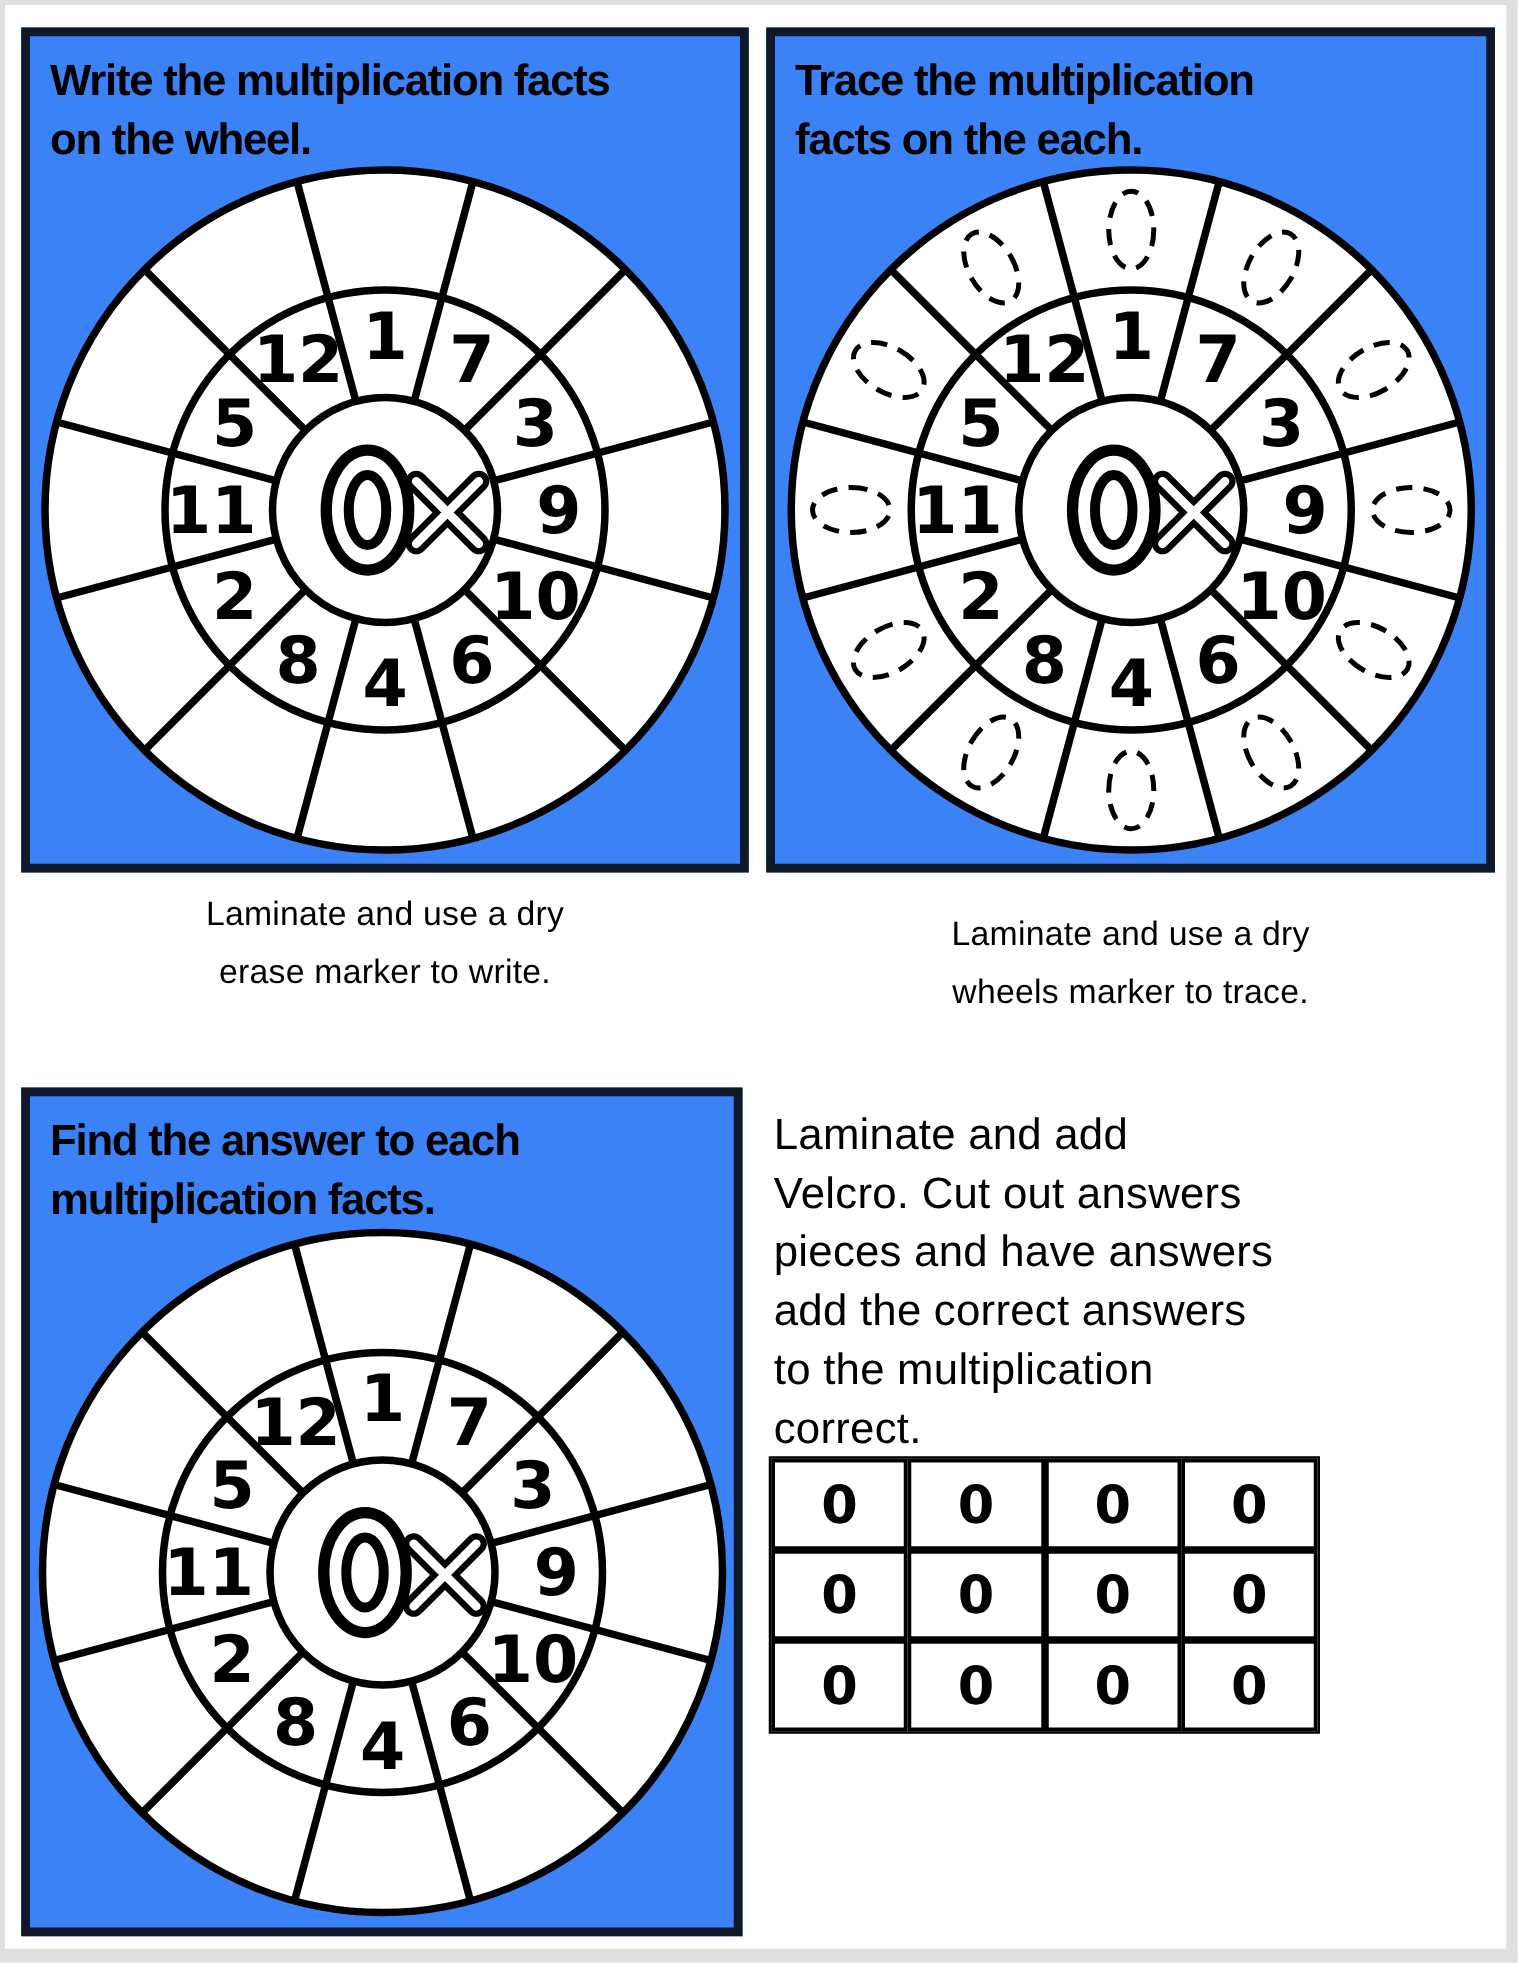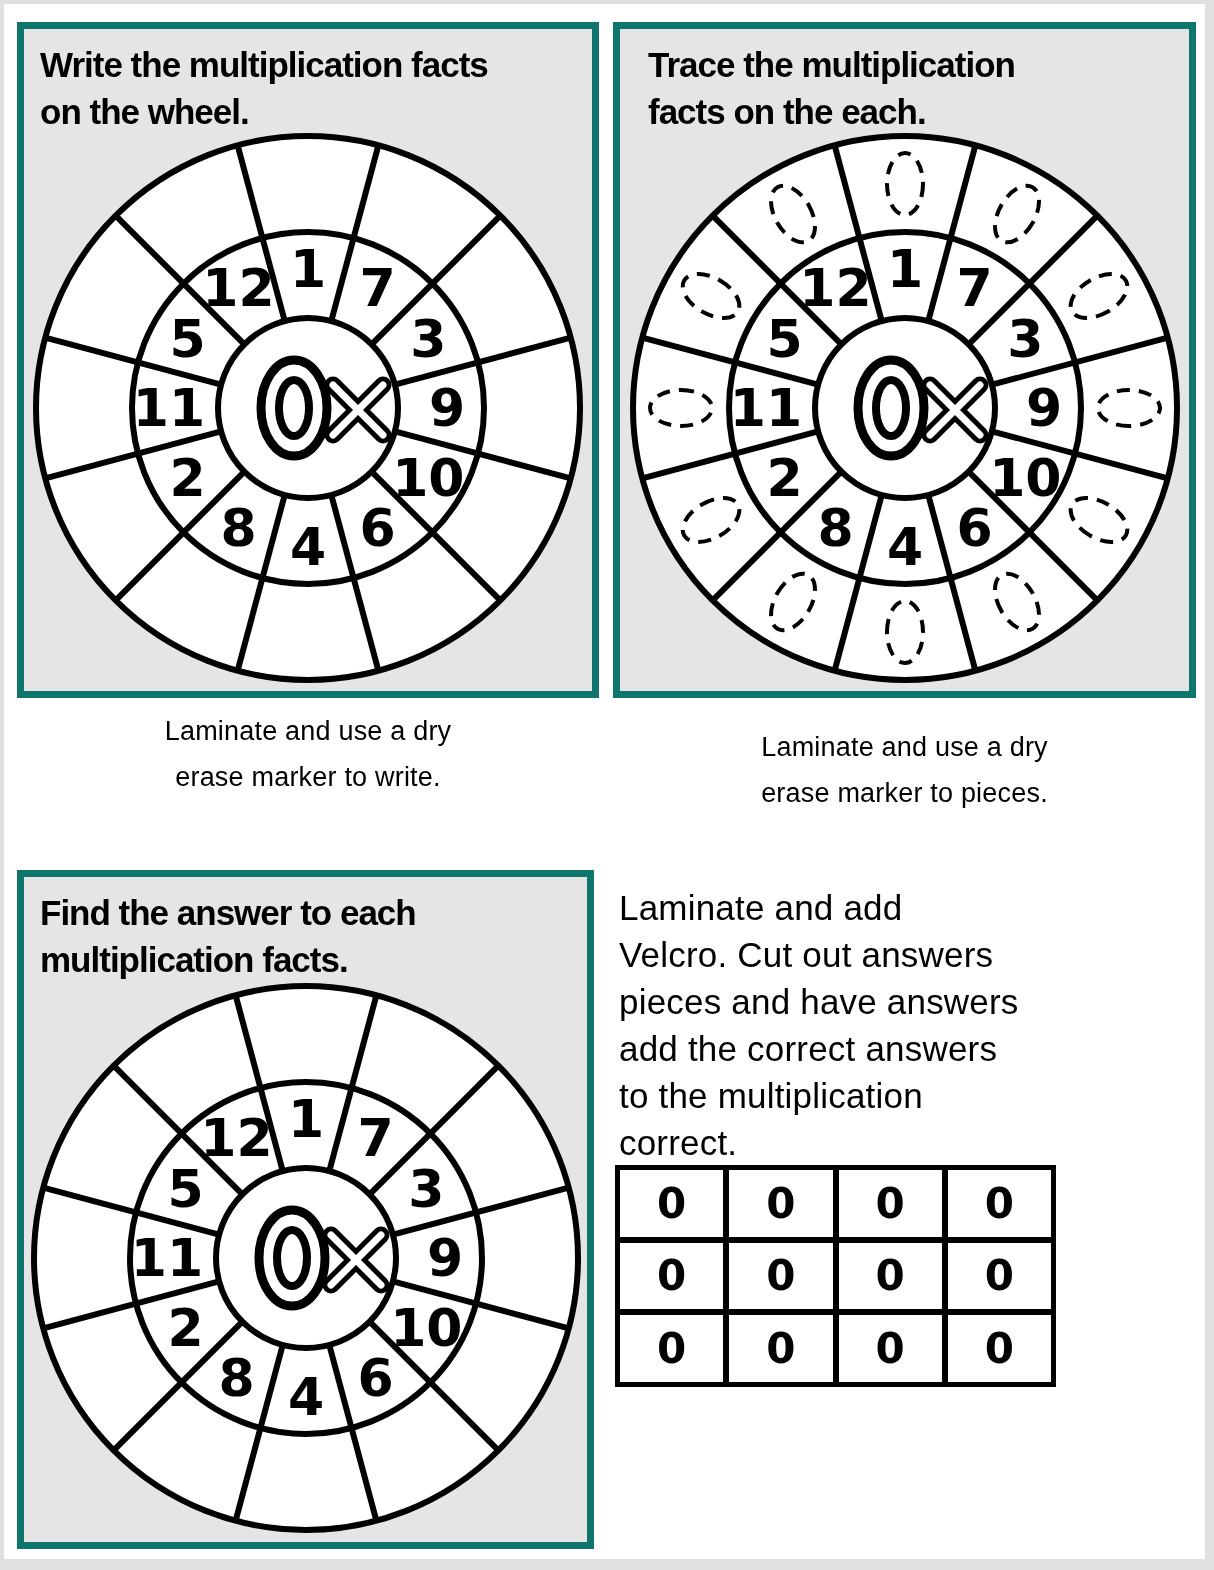--- a/index.html
+++ b/index.html
@@ -8,23 +8,23 @@
     font-family:"Liberation Sans",sans-serif;color:#000;overflow:hidden;
   }
   
   .page-edge{position:absolute;background:#e0e0e0;}
   #edge-top{left:0;top:0;width:1214px;height:4px;}
   #edge-left{left:0;top:0;width:4px;height:1570px;}
   #edge-right{left:1205px;top:0;width:9px;height:1570px;}
   #edge-bottom{left:0;top:1559px;width:1214px;height:11px;}
 
   
-  .panel{position:absolute;background:#e5e5e5;border:7px solid #0f766e;box-sizing:border-box;}
+  .panel{position:absolute;background:#3b82f6;border:7px solid #0f172a;box-sizing:border-box;}
   #panel-write{left:17px;top:22px;width:582px;height:676px;}
-  #panel-trace{left:613px;top:22px;width:583px;height:676px;padding-left:12px;}
+  #panel-trace{left:613px;top:22px;width:583px;height:676px;}
   #panel-find{left:17px;top:870px;width:577px;height:679px;}
 
   .panel-title{
     font-weight:700;font-size:35px;line-height:47px;letter-spacing:-1px;
     padding:12px 0 0 16px;white-space:nowrap;
   }
 
   .wheel{position:absolute;width:556px;height:556px;left:50%;margin-left:-278px;}
   #panel-write .wheel,#panel-trace .wheel{top:101px;}
   #panel-find .wheel{top:103px;}
@@ -146,21 +146,21 @@
     </svg>
 </section>
 
 <div class="caption" id="caption-write">
   <div>Laminate and use a dry</div>
   <div>erase marker to write.</div>
 </div>
 
 <div class="caption" id="caption-trace">
   <div>Laminate and use a dry</div>
-  <div>erase marker to pieces.</div>
+  <div>wheels marker to trace.</div>
 </div>
 
 <section class="panel" id="panel-find">
   <header class="panel-title">
     <div>Find the answer to each</div>
     <div>multiplication facts.</div>
   </header>
   <svg class="wheel" viewBox="0 0 556 556">
       <circle cx="278" cy="278" r="272" fill="#ffffff" stroke="#000000" stroke-width="6"></circle>
       <line x1="301.2937140592269" y1="191.06667563398383" x2="348.3987802678856" y2="15.268175249373428" stroke="#000000" stroke-width="6"></line>

